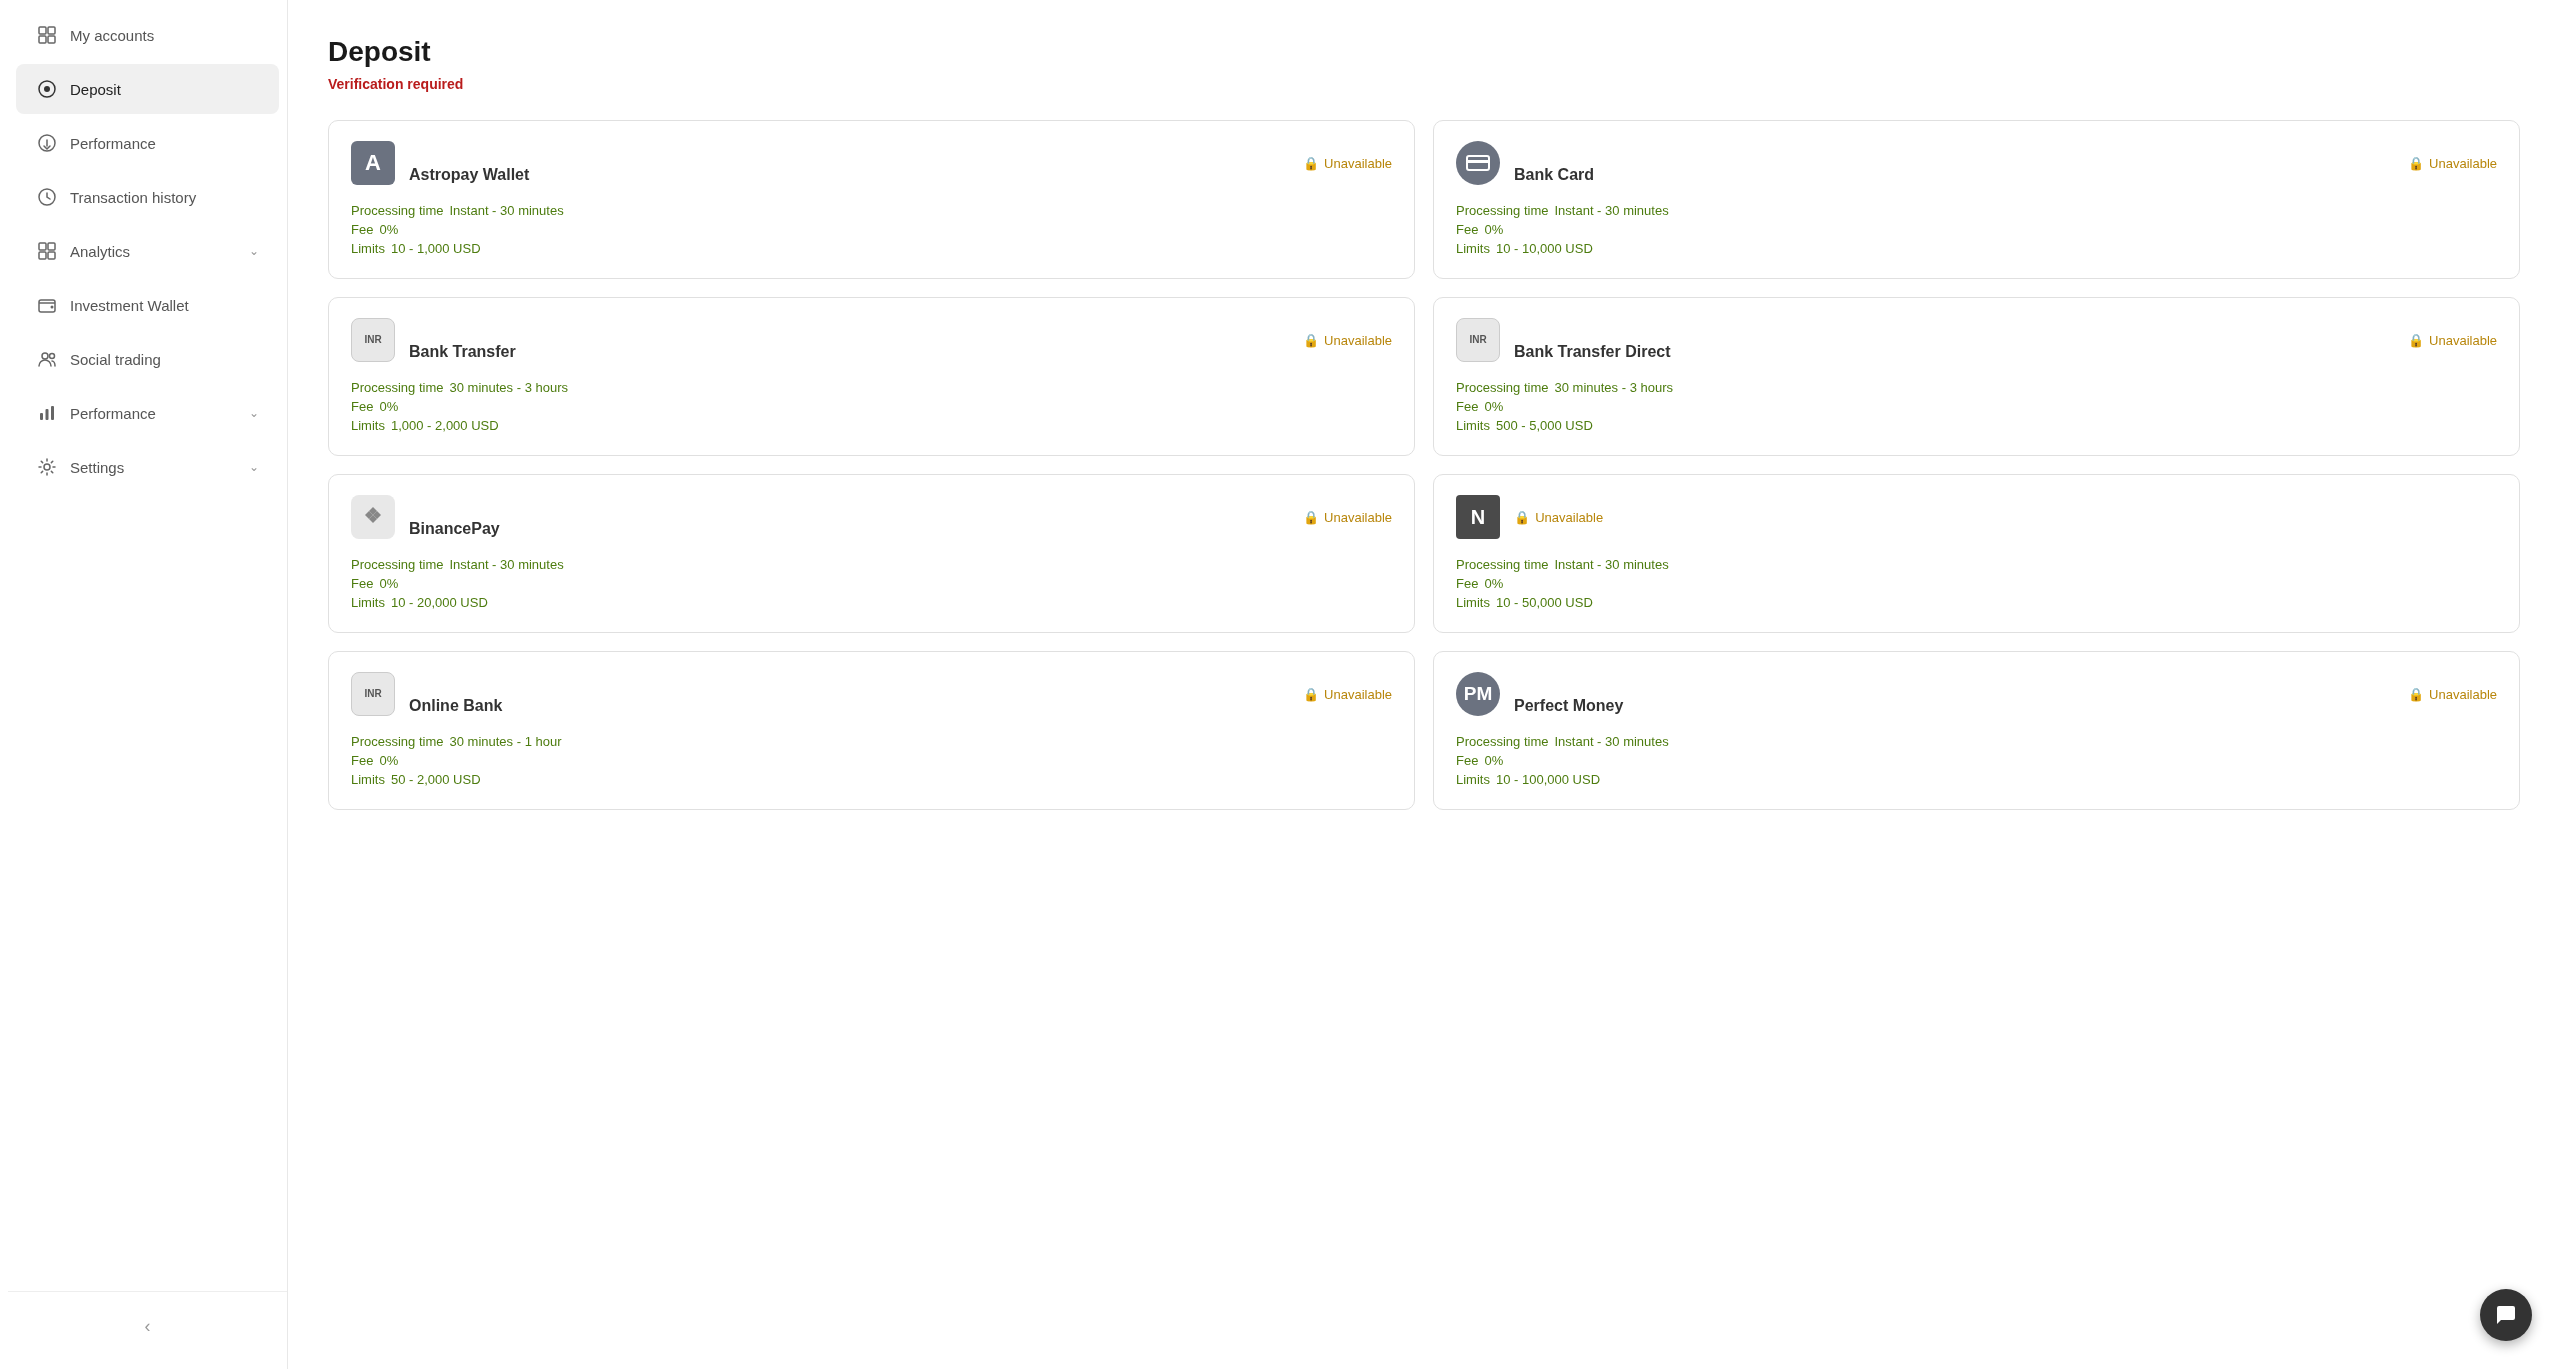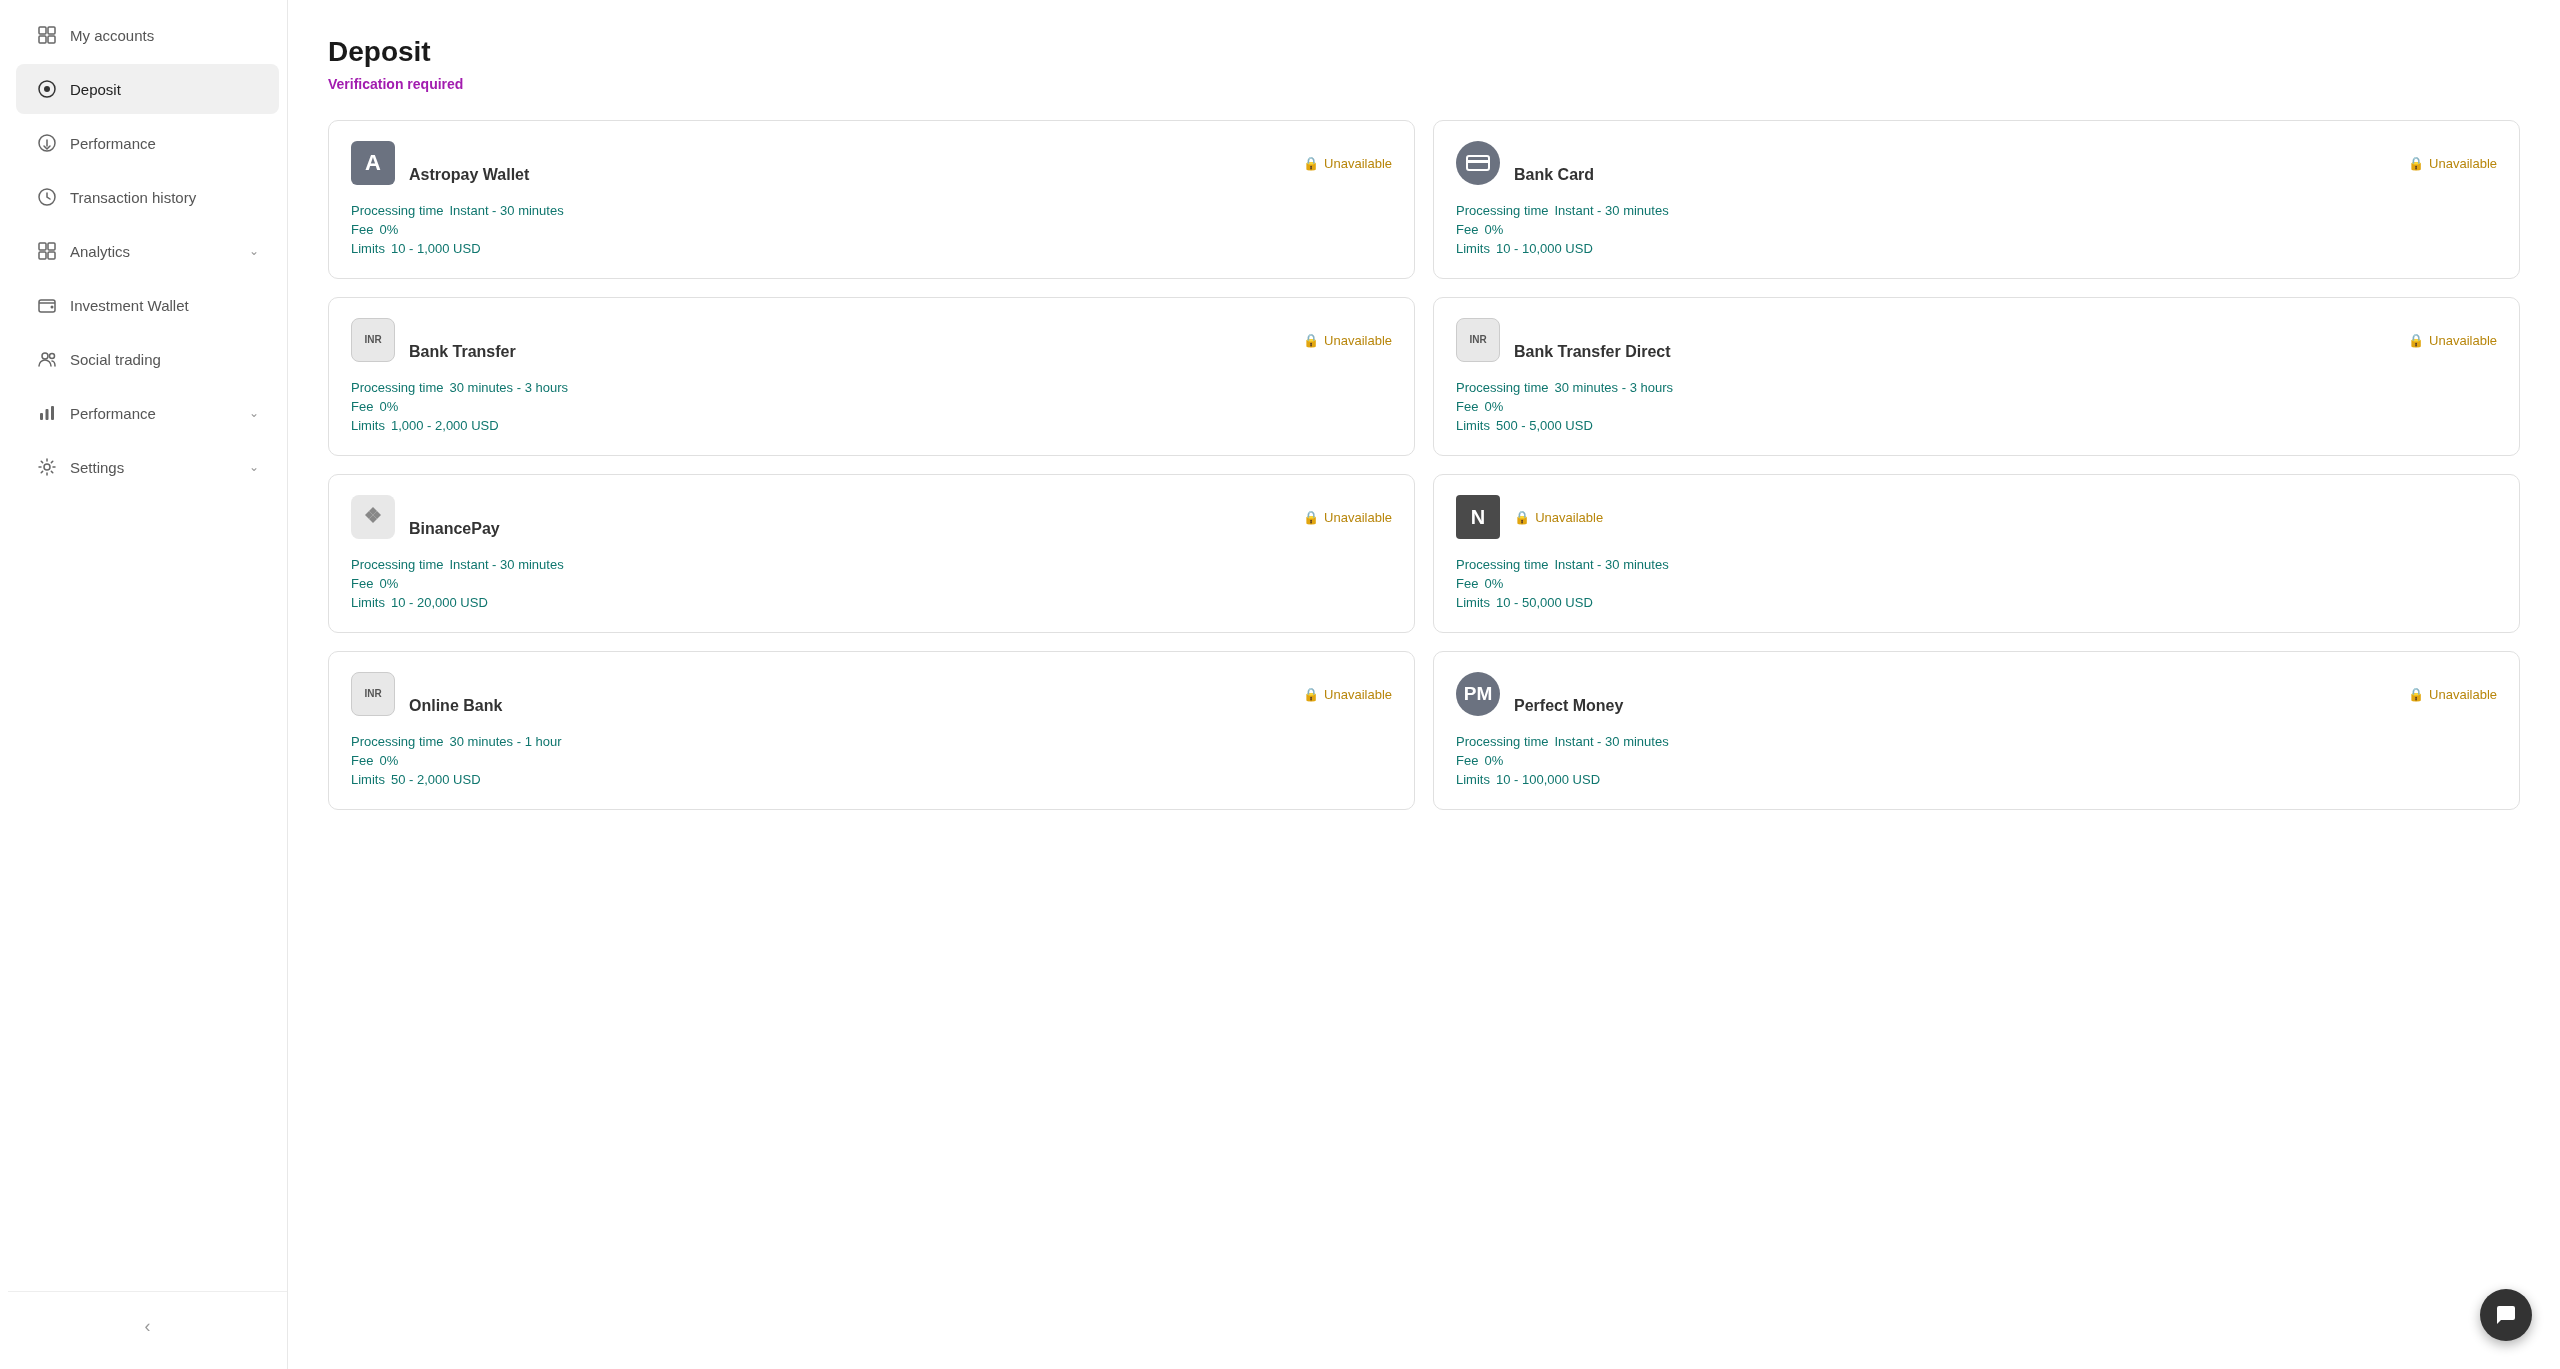--- a/index.html
+++ b/index.html
@@ -69,21 +69,21 @@
     }
     .page-title {
       font-size: 28px;
       font-weight: 700;
       color: #1a1a1a;
       margin-bottom: 8px;
     }
     .verification-notice {
       font-size: 14px;
       font-weight: 600;
-      color: #a21caf;
+      color: #b91c1c;
       margin-bottom: 28px;
     }
 
     
     .payment-grid {
       display: grid;
       grid-template-columns: 1fr 1fr;
       gap: 18px;
     }
     .payment-card {
@@ -133,21 +133,21 @@
     }
     .card-details {
       display: flex;
       flex-direction: column;
       gap: 4px;
     }
     .detail-row {
       display: flex;
       gap: 6px;
       font-size: 13px;
-      color: #0f766e;
+      color: #4d7c0f;
     }
     .detail-label { font-weight: 400; }
     .detail-value { font-weight: 400; }
 
     
     .logo-a {
       background: #6b7280;
       color: #fff;
       font-size: 22px;
       font-weight: 800;

